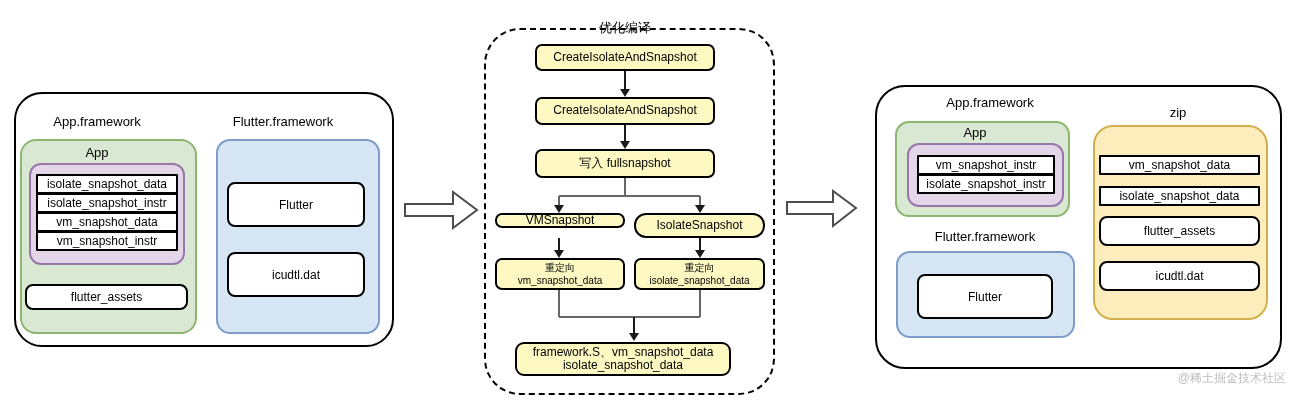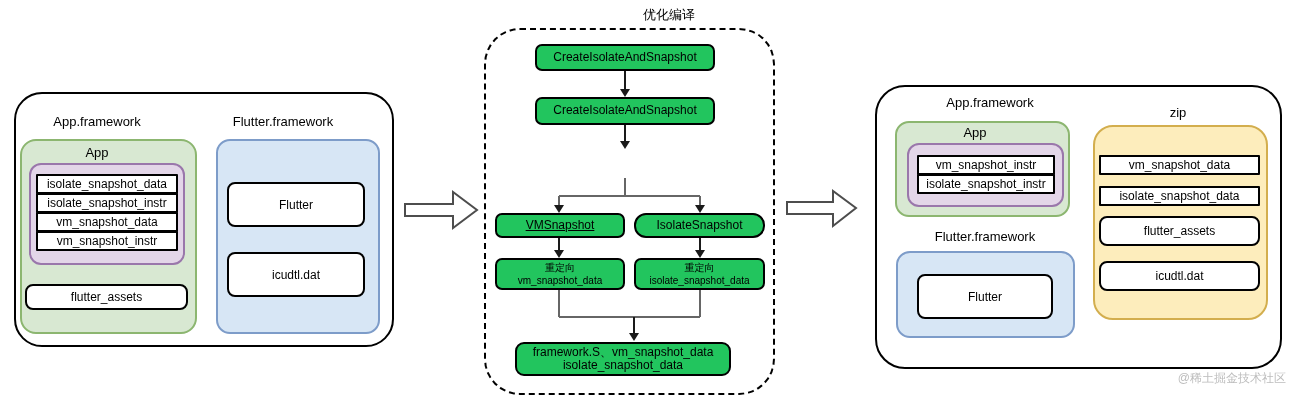--- a/index.html
+++ b/index.html
@@ -22,21 +22,21 @@
   .grp.blue{background:var(--blue-fill); border-color:var(--blue-stroke); border-radius:14px;}
   .grp.yellow{background:var(--yellow-fill); border-color:var(--yellow-stroke); border-radius:20px;}
   .lbl{position:absolute; text-align:center; font-size:13px; line-height:15px; white-space:nowrap;}
   .wbox{
     position:absolute; background:#fff; border:2px solid var(--box-stroke); border-radius:1px;
     display:flex; align-items:center; justify-content:center; font-size:12px; box-sizing:border-box;
     text-align:center; white-space:nowrap;
   }
   .wbox.r8{border-radius:8px;}
   .node{
-    position:absolute; background:#22c55e; border:2px solid var(--box-stroke); border-radius:7px;
+    position:absolute; background:#fef9c3; border:2px solid var(--box-stroke); border-radius:7px;
     display:flex; flex-direction:column; align-items:center; justify-content:center;
     font-size:12px; line-height:13.5px; box-sizing:border-box; text-align:center; white-space:nowrap;
   }
   .node .l2{font-size:10px;}
   .dashed{
     position:absolute; border:2px dashed var(--box-stroke); border-radius:36px; background:transparent;
   }
   svg.overlay{position:absolute; left:0; top:0; pointer-events:none;}
   .watermark{
     position:absolute; font-size:12px; color:var(--watermark); text-align:right; white-space:nowrap;
@@ -67,28 +67,29 @@
   <div class="wbox r8" style="left:227px; top:182px; width:138px; height:45px;">Flutter</div>
   <div class="wbox r8" style="left:227px; top:252px; width:138px; height:45px;">icudtl.dat</div>
 
   <svg class="overlay" width="1294" height="403">
     <polygon points="405,204 453,204 453,192 477,210 453,228 453,216 405,216" fill="#ffffff" stroke="#4d4d4d" stroke-width="2"></polygon>
   </svg>
   <svg class="overlay" width="1294" height="403">
     <polygon points="787,202 833,202 833,191 856,208 833,226 833,214 787,214" fill="#ffffff" stroke="#4d4d4d" stroke-width="2"></polygon>
   </svg>
 
-  <div class="lbl" style="left:555px; top:7px; width:140px;text-align:right;">优化编译</div>
+  <div class="lbl" style="left:555px; top:20px; width:140px;">优化编译</div>
 
   <div class="dashed" style="left:484px; top:28px; width:287px; height:363px;"></div>
 
   <div class="node" style="left:535px; top:44px; width:180px; height:27px;">CreateIsolateAndSnapshot</div>
   <div class="node" style="left:535px; top:97px; width:180px; height:28px;">CreateIsolateAndSnapshot</div>
+  <div class="node" style="left:535px; top:149px; width:180px; height:29px;">写入 fullsnapshot</div>
 
-  <div class="node" style="left:495px; top:213px; width:130px; height:25px;text-decoration:underline;">VMSnapshot</div>
+  <div class="node" style="left:495px; top:213px; width:130px; height:15px;">VMSnapshot</div>
   <div class="node" style="left:634px; top:213px; width:131px; height:25px;border-radius:12px;">IsolateSnapshot</div>
 
   <div class="node" style="left:495px; top:258px; width:130px; height:32px;">
     <span class="l2">重定向</span>
     <span class="l2">vm_snapshot_data</span>
   </div>
   <div class="node" style="left:634px; top:258px; width:131px; height:32px;">
     <span class="l2">重定向</span>
     <span class="l2">isolate_snapshot_data</span>
   </div>

